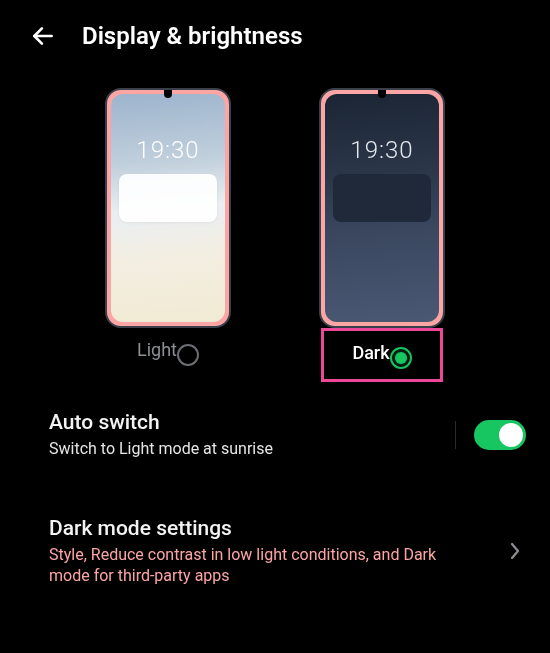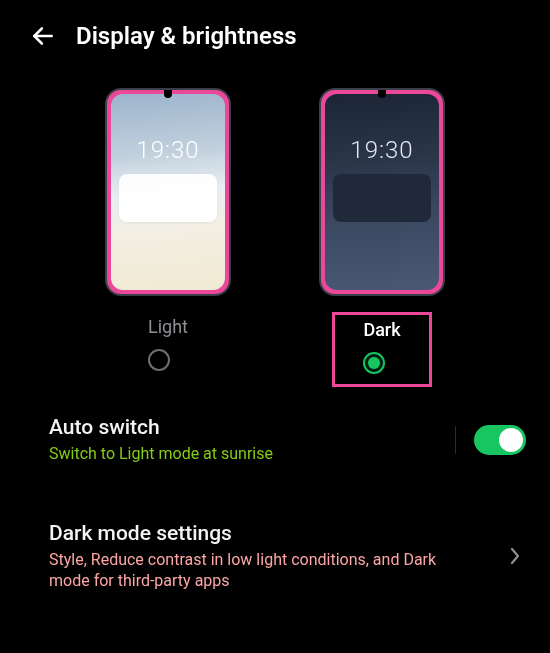--- a/index.html
+++ b/index.html
@@ -1,44 +1,44 @@
 <!DOCTYPE html>
 <html><head>
 <meta charset="utf-8">
 <style>
   * { box-sizing: border-box; margin: 0; padding: 0; }
   html, body { width: 550px; height: 653px; background: #000; font-family: -apple-system, BlinkMacSystemFont, "Segoe UI", Roboto, sans-serif; color: #fff; overflow: hidden; }
   .header { display: flex; align-items: center; padding: 22px 20px 18px 30px; }
   .back-icon { width: 26px; height: 26px; display: flex; align-items: center; justify-content: center; cursor: pointer; }
-  .title { font-size: 24px; font-weight: 600; margin-left: 20px; }
+  .title { font-size: 24px; font-weight: 600; margin-left: 26px; }
   .theme-row { display: flex; justify-content: center; gap: 88px; padding: 20px 0 8px 0; }
   .theme-option { display: flex; flex-direction: column; align-items: center; cursor: pointer; }
-  .phone { width: 126px; height: 208px; border-radius: 16px; border: 2px solid #3a3f49; position: relative; overflow: hidden; background: #ec4899; }
+  .phone { width: 126px; height: 240px; border-radius: 16px; border: 2px solid #3a3f49; position: relative; overflow: hidden; background: #fca5a5; }
   .phone-inner { position: absolute; inset: 4px; border-radius: 12px; overflow: hidden; }
   .phone-light .phone-inner { background: linear-gradient(175deg, #9db4cd 0%, #c0cfdc 30%, #e9eef3 50%, #f3eee2 70%, #f1ead3 100%); }
   .phone-dark  .phone-inner { background: linear-gradient(175deg, #1b2535 0%, #2b3649 35%, #3a475f 60%, #4a5874 100%); }
   .notch { position: absolute; top: 0; left: 50%; transform: translateX(-50%); width: 8px; height: 8px; background: #000; border-radius: 0 0 6px 6px; z-index: 2; }
   .phone-time { text-align: center; margin-top: 42px; font-size: 24px; font-weight: 300; letter-spacing: 1px; }
   .phone-light .phone-time { color: #fff; }
   .phone-dark  .phone-time { color: #e6e9ef; }
   .phone-card { margin: 10px 8px 0 8px; height: 48px; border-radius: 8px; }
   .phone-light .phone-card { background: rgba(255,255,255,0.92); box-shadow: 0 1px 3px rgba(0,0,0,0.06); }
   .phone-dark  .phone-card { background: #20293a; }
-  .theme-label-wrap { margin-top: 16px; display: flex; flex-direction: column; padding: 4px 28px 10px; }
+  .theme-label-wrap { display: flex; flex-direction: row; align-items: center; padding: 4px 28px 10px; }
   .theme-label-wrap.highlight { border: 3px solid #ec4899; }
   .theme-label { font-size: 18px; font-weight: 500; }
   .theme-label.dim { color: #8c8f93; font-weight: 400; }
   .radio { width: 22px; height: 22px; border-radius: 50%; margin-top: 12px; border: 2px solid #6b6e72; }
   .radio.selected { border-color: #17c561; display: flex; align-items: center; justify-content: center; }
   .radio.selected::after { content: ""; width: 12px; height: 12px; border-radius: 50%; background: #17c561; box-shadow: 0 0 6px #17c56199; }
   .setting-row { padding: 20px 24px 18px 49px; display: flex; align-items: center; }
   .setting-text { flex: 1; }
   .setting-title { font-size: 21px; font-weight: 500; color: #f3f3f3; }
   .setting-sub { font-size: 16px; margin-top: 4px; line-height: 1.35; }
-  .sub-green { color: #84cc16; }
+  .sub-green { color: #e5e5e5; }
   .sub-gray { color: #fca5a5; max-width: 430px; }
   .toggle { width: 52px; height: 30px; border-radius: 15px; background: #17c561; position: relative; cursor: pointer; flex-shrink: 0; }
   .toggle::after { content: ""; position: absolute; top: 3px; right: 3px; width: 24px; height: 24px; border-radius: 50%; background: #fff; }
   .toggle-divider { width: 1px; height: 28px; background: #2b2b2b; margin-right: 18px; }
   .chevron { width: 22px; height: 22px; display: flex; align-items: center; justify-content: center; flex-shrink: 0; }
   .sep { height: 18px; }
 </style>
 </head>
 <body>
 

